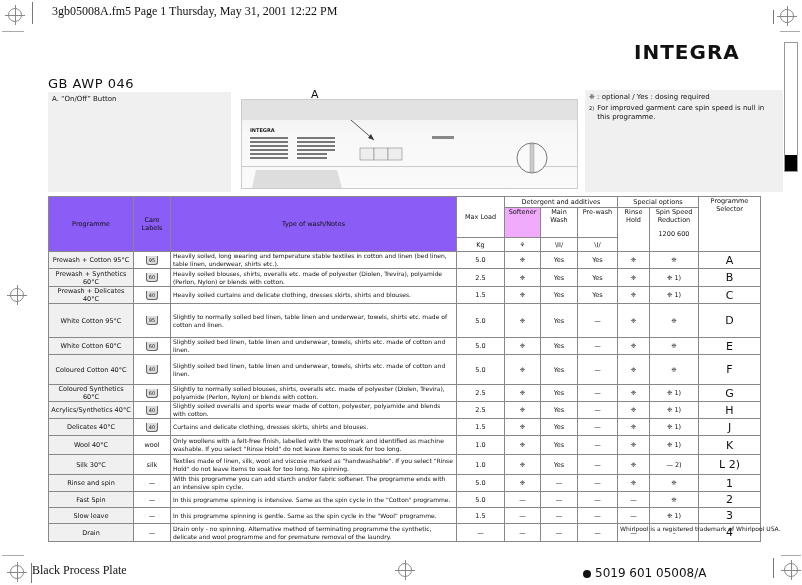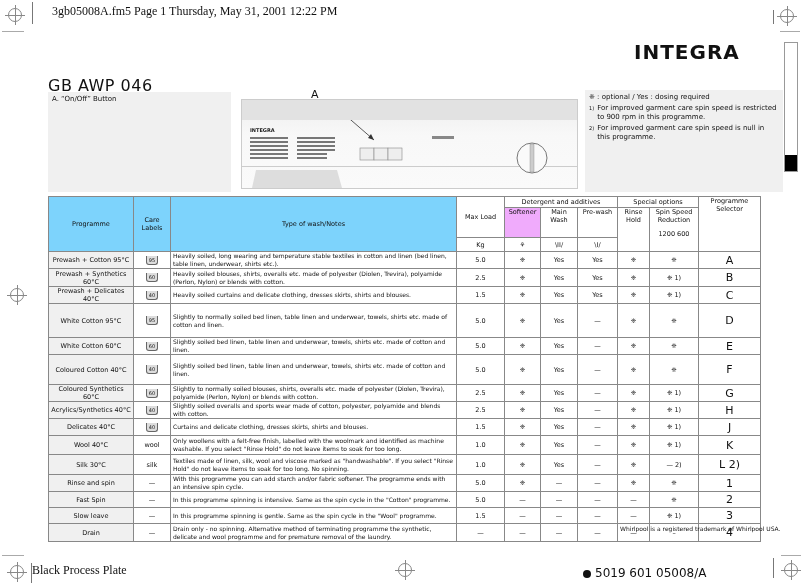--- a/index.html
+++ b/index.html
@@ -6,33 +6,33 @@
   body { width:802px; height:585px; background:#fff; position:relative; overflow:hidden; font-family:"DejaVu Sans", sans-serif; color:#111; }
   .abs { position:absolute; }
   .hdr { left:52px; top:4px; font-family:"Liberation Serif", serif; font-size:12px; color:#111; white-space:nowrap; }
   .footer-plate { left:32px; top:563px; font-family:"Liberation Serif", serif; font-size:12px; white-space:nowrap; }
   .reg { width:12px; height:12px; border:1px solid #888; border-radius:50%; }
   .reg::before { content:""; position:absolute; left:-4px; top:6px; width:20px; height:1px; background:#888; }
   .reg::after { content:""; position:absolute; left:6px; top:-4px; width:1px; height:20px; background:#888; }
   .vline { width:1px; background:#777; }
   .hline { height:1px; background:#aaa; }
   .brand { left:634px; top:40px; font-family:"DejaVu Sans", sans-serif; font-weight:bold; font-size:20px; letter-spacing:1px; color:#111; }
-  .model { left:48px; top:76px; font-size:16px; letter-spacing:0.5px; }
+  .model { left:48px; top:76px; font-size:13px; letter-spacing:0.5px; }
   .labelbox { left:48px; top:92px; width:183px; height:100px; background:#f0f0f0; font-size:7px; padding:3px 4px; box-sizing:border-box; }
   .panel { left:241px; top:99px; width:337px; height:90px; background:linear-gradient(#eee,#f8f8f8 40%,#fafafa); border:1px solid #ccc; box-sizing:border-box; }
   .panel-letter { left:311px; top:88px; font-size:11px; }
   .infobox { left:585px; top:90px; width:198px; height:102px; background:#f0f0f0; font-size:7px; line-height:9.5px; padding:3px 4px; box-sizing:border-box; }
   .infobox p { margin:0 0 8px 0; }
   .note { display:flex; margin:0 0 1px 0; }
   .note sup { font-size:5px; margin-right:3px; }
   .sidebar-strip { left:784px; top:42px; width:14px; height:130px; border:1px solid #999; box-sizing:border-box; background:#fff; }
   .sidebar-strip .blk { position:absolute; left:0; right:0; bottom:0; height:16px; background:#000; }
   table.prog { position:absolute; left:48px; top:196px; width:712px; border-collapse:collapse; font-size:6.5px; table-layout:fixed; }
   table.prog td, table.prog th { border:1px solid #888; padding:0 2px; vertical-align:middle; font-weight:normal; }
-  table.prog th { background:#7dd3fc; text-align:center; font-size:6.5px; }
+  table.prog th { background:#8b5cf6; text-align:center; font-size:6.5px; }
   td.pname { background:#f0f0f0; text-align:center; }
   td.care { text-align:center; }
   td.notes { font-size:6px; line-height:8px; }
   td.c { text-align:center; }
   td.sel { text-align:center; font-size:11px; }
   .careicon { display:inline-block; border:1px solid #666; border-top:none; width:10px; height:8px; font-size:5px; line-height:8px; border-radius:0 0 3px 3px; background:#ddd; }
   .trademark { left:620px; top:525px; font-size:6px; white-space:nowrap; }
   .partno { left:583px; top:534px; font-size:12px; white-space:nowrap;margin-top:32px; }
   .partno .logo { display:inline-block; width:8px; height:8px; background:#111; border-radius:50%; margin-right:4px; vertical-align:middle; }
 </style>
@@ -96,24 +96,20 @@
     <rect x="0" y="66" width="335" height="1" fill="#ccc"></rect>
     <polygon points="10,88 14,70 95,70 100,88" fill="#ddd"></polygon>
     <circle cx="290" cy="58" r="15" fill="#fafafa" stroke="#777" stroke-width="1"></circle>
     <rect x="288" y="44" width="4" height="28" fill="#ccc" stroke="#888" stroke-width="0.4"></rect>
   </svg>
 </div>
 
 <div class="abs infobox">
   <div class="note">
       <span>❈ : optional / Yes : dosing required</span>
-    </div>
-  <div class="note">
-      <sup>1)</sup>
-      <span>For improved garment care spin speed is restricted to 900 rpm in this programme.</span>
     </div>
   <div class="note">
       <sup>2)</sup>
       <span>For improved garment care spin speed is null in this programme.</span>
     </div>
 </div>
 
 <table class="prog">
   <colgroup>
     <col style="width:85px">

